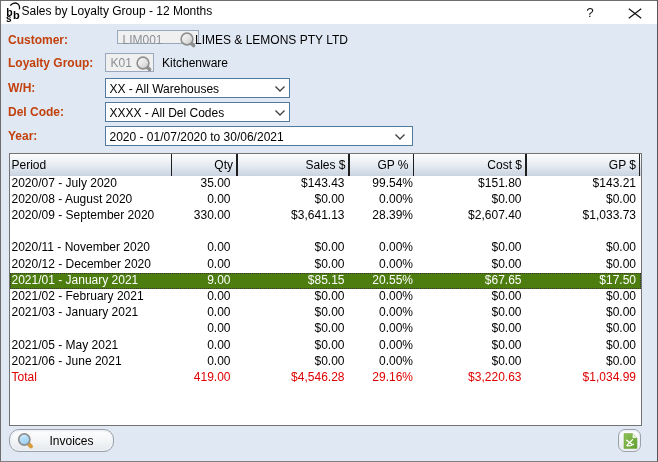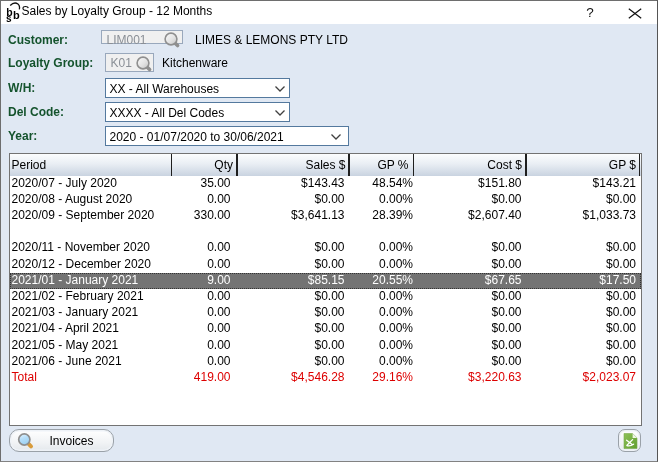--- a/index.html
+++ b/index.html
@@ -2,35 +2,35 @@
 <html><head>
 <meta charset="utf-8">
 <style>
 * { margin:0; padding:0; box-sizing:border-box; }
 body { width:658px; height:462px; font-family:"Liberation Sans", sans-serif; font-size:12px; color:#000; overflow:hidden; }
 #win { position:absolute; left:0; top:0; width:658px; height:462px; background:#fff; border:1px solid #6e6e6e; border-right:2px solid #555555; border-bottom:2px solid #828282; }
 #title { position:absolute; left:0; top:0; width:656px; height:23px; background:#fff; }
 #title .txt { position:absolute; left:20.5px; top:3px; font-size:12px; color:#000; }
 #qm { position:absolute; left:581px; top:4px; width:16px; height:18px; font-size:13.5px; text-align:center; color:#111; }
 #form { position:absolute; left:0; top:23px; width:656px; height:437px; background:#e0e8f3; }
-.lbl { position:absolute; left:7px; font-weight:bold; font-size:12px; color:#14532d; }
+.lbl { position:absolute; left:7px; font-weight:bold; font-size:12px; color:#c2410c; }
 .rofield { position:absolute; background:#f0f0f0; border:1px solid #99a8bc; color:#8a8f96; font-size:12px; }
 .rofield span { position:absolute; left:4.5px; top:2px; }
 .dd { position:absolute; background:#fff; border:1px solid #54799e; }
 .dd span { position:absolute; left:3.5px; top:2.5px; font-size:12px; color:#000; }
 #tbl { position:absolute; left:8px; top:129px; width:633px; height:273px; background:#fff; border:1px solid #737373; }
 #thead { position:absolute; left:0; top:0; width:631px; height:21.5px; background:linear-gradient(#fcfdfe, #e9eef4 45%, #c9d3e0); }
 #thead .h { position:absolute; top:3.5px; font-size:12px; color:#000; }
 #thead .sep { position:absolute; top:0; width:1.5px; height:21.5px; background:#1e1e1e; }
 .row { position:absolute; left:0; width:631px; height:16.2px; }
 .row span { position:absolute; top:0px; font-size:12px; white-space:nowrap; }
 .row .c0 { left:1.5px; }
 .row .c1 { right:410.5px; } .row .c2 { right:296.5px; } .row .c3 { right:228px; }
 .row .c4 { right:119.5px; } .row .c5 { right:5px;text-align:right; }
-.sel { background:#737373; color:#fff; outline:1px dotted #333; outline-offset:-1px; }
+.sel { background:#4d7c0f; color:#fff; outline:1px dotted #333; outline-offset:-1px; }
 .tot { color:#dd0000; }
 .btn { position:absolute; background:linear-gradient(#ffffff,#f1f3f5 60%,#e4e8ec); border:1px solid #9aa1a8; border-radius:10px; box-shadow:0 0 0 1.5px #eef2f7 inset; }
 </style>
 </head>
 <body>
 <div id="win">
   <div id="title">
     <svg style="position:absolute;left:2px;top:1px" width="21" height="21" viewBox="0 0 21 21">
       <path d="M7.2,3.5 Q11.2,-0.6 15.0,2.0 Q17.2,3.6 16.3,7.4" fill="none" stroke="#111" stroke-width="1.3"></path>
       <text x="3.3" y="13.8" font-size="10.5" font-weight="bold" font-family="Liberation Sans">b</text>
@@ -43,21 +43,21 @@
       <path d="M0.8,0.7 L13.2,10.3 M13.2,0.7 L0.8,10.3" stroke="#111" stroke-width="1.2"></path>
     </svg>
   </div>
   <div id="form">
     <div class="lbl" style="top:9px">Customer:</div>
     <div class="lbl" style="top:32px">Loyalty Group:</div>
     <div class="lbl" style="top:57px">W/H:</div>
     <div class="lbl" style="top:80.5px">Del Code:</div>
     <div class="lbl" style="top:104.5px">Year:</div>
 
-    <div class="rofield" style="left:100px; top:6px; width:82px; height:14px;">
+    <div class="rofield" style="left:116px; top:6px; width:82px; height:14px;">
       <span>LIM001</span>
       <svg style="position:absolute;right:1px;top:0px" width="18" height="18" viewBox="0 0 18 18">
         <defs>
             <linearGradient id="lg1" x1="0" y1="0" x2="1" y2="1">
           <stop offset="0" stop-color="#fafafa"></stop>
               <stop offset="0.55" stop-color="#e3e3e3"></stop>
               <stop offset="1" stop-color="#c2c2c2"></stop>
         </linearGradient>
           </defs>
         <path d="M12.2,12.2 L14.6,14.6" stroke="#8f8f8f" stroke-width="3.6" stroke-linecap="round"></path>
@@ -80,21 +80,21 @@
       <svg style="position:absolute;right:4px;top:6.5px" width="10" height="6" viewBox="0 0 10 6">
         <path d="M0.5,0.5 L5,5 L9.5,0.5" fill="none" stroke="#404040" stroke-width="1.3"></path>
       </svg>
     </div>
     <div class="dd" style="left:104px; top:78px; width:185px; height:20px;">
       <span>XXXX - All Del Codes</span>
       <svg style="position:absolute;right:4px;top:6.5px" width="10" height="6" viewBox="0 0 10 6">
         <path d="M0.5,0.5 L5,5 L9.5,0.5" fill="none" stroke="#404040" stroke-width="1.3"></path>
       </svg>
     </div>
-    <div class="dd" style="left:104px; top:102px; width:244px; height:20px;">
+    <div class="dd" style="left:104px; top:102px; width:308px; height:20px;">
       <span>2020 - 01/07/2020 to 30/06/2021</span>
       <svg style="position:absolute;right:7px;top:6.5px" width="10" height="6" viewBox="0 0 10 6">
         <path d="M0.5,0.5 L5,5 L9.5,0.5" fill="none" stroke="#404040" stroke-width="1.3"></path>
       </svg>
     </div>
 
     <div id="tbl">
       <div id="thead">
         <div class="h" style="left:1.5px">Period</div>
         <div class="h" style="right:408px">Qty</div>
@@ -106,21 +106,21 @@
         <div class="sep" style="left:226px"></div>
         <div class="sep" style="left:338px"></div>
         <div class="sep" style="left:402.5px"></div>
         <div class="sep" style="left:515px"></div>
         <div class="sep" style="left:628.5px"></div>
       </div>
       <div class="row" style="top:21.5px">
           <span class="c0">2020/07 - July 2020</span>
           <span class="c1">35.00</span>
           <span class="c2">$143.43</span>
-          <span class="c3">48.54%</span>
+          <span class="c3">99.54%</span>
           <span class="c4">$151.80</span>
           <span class="c5">$143.21</span>
         </div>
       <div class="row" style="top:37.7px">
           <span class="c0">2020/08 - August 2020</span>
           <span class="c1">0.00</span>
           <span class="c2">$0.00</span>
           <span class="c3">0.00%</span>
           <span class="c4">$0.00</span>
           <span class="c5">$0.00</span>
@@ -167,21 +167,20 @@
         </div>
       <div class="row" style="top:151.1px">
           <span class="c0">2021/03 - January 2021</span>
           <span class="c1">0.00</span>
           <span class="c2">$0.00</span>
           <span class="c3">0.00%</span>
           <span class="c4">$0.00</span>
           <span class="c5">$0.00</span>
         </div>
       <div class="row" style="top:167.3px">
-          <span class="c0">2021/04 - April 2021</span>
           <span class="c1">0.00</span>
           <span class="c2">$0.00</span>
           <span class="c3">0.00%</span>
           <span class="c4">$0.00</span>
           <span class="c5">$0.00</span>
         </div>
       <div class="row" style="top:183.5px">
           <span class="c0">2021/05 - May 2021</span>
           <span class="c1">0.00</span>
           <span class="c2">$0.00</span>
@@ -196,21 +195,21 @@
           <span class="c3">0.00%</span>
           <span class="c4">$0.00</span>
           <span class="c5">$0.00</span>
         </div>
       <div class="row tot" style="top:215.9px">
           <span class="c0">Total</span>
           <span class="c1">419.00</span>
           <span class="c2">$4,546.28</span>
           <span class="c3">29.16%</span>
           <span class="c4">$3,220.63</span>
-          <span class="c5">$2,023.07</span>
+          <span class="c5">$1,034.99</span>
         </div>
     </div>
 
     <div class="btn" style="left:8px; top:405px; width:105px; height:22.5px;">
       <svg style="position:absolute;left:7px;top:2px" width="18" height="18" viewBox="0 0 18 18">
         <defs>
             <linearGradient id="lg2" x1="0" y1="0" x2="0.4" y2="1">
           <stop offset="0" stop-color="#e8f6fe"></stop>
               <stop offset="0.5" stop-color="#b5defa"></stop>
               <stop offset="1" stop-color="#9ed2f2"></stop>

